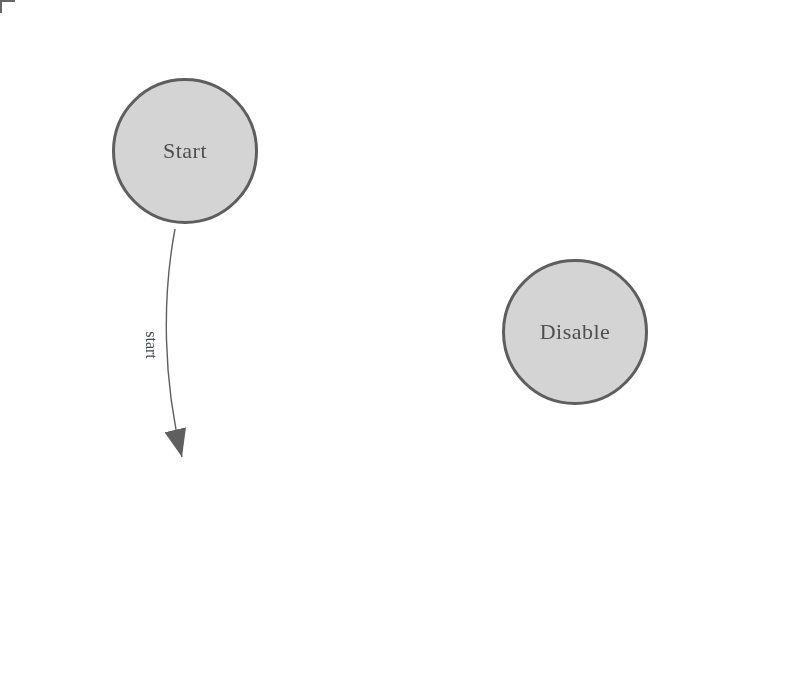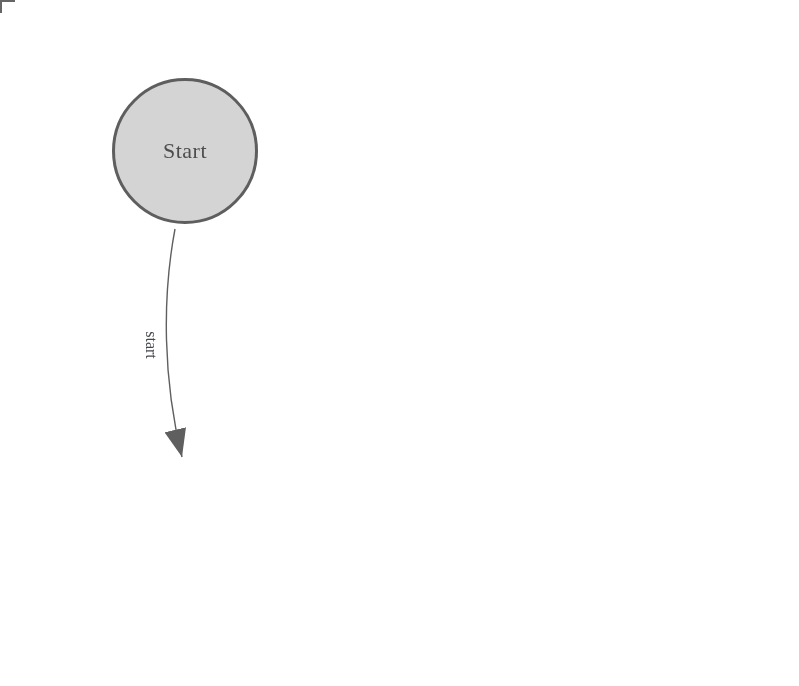--- a/index.html
+++ b/index.html
@@ -88,14 +88,17 @@
     <path class="edge-path" d="M 175 229 C 162 298, 163 380, 182 457" marker-end="url(#arrow)"></path>
   </svg>
 
   <div class="edge-label">start</div>
 
   <div class="state" style="left:112px; top:78px;">
     <span class="state-label">Start</span>
   </div>
 
 
+  <div class="state" style="left:502px; top:259px;">
+    <span class="state-label">Disable</span>
+  </div>
 
 </div>
 
 </body></html>

